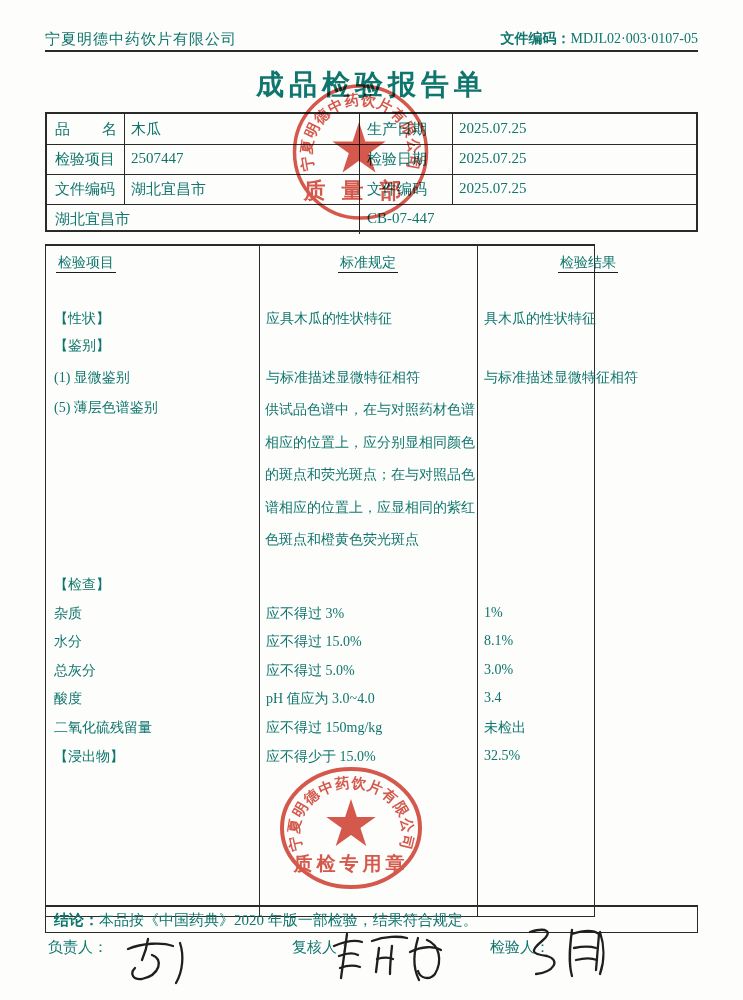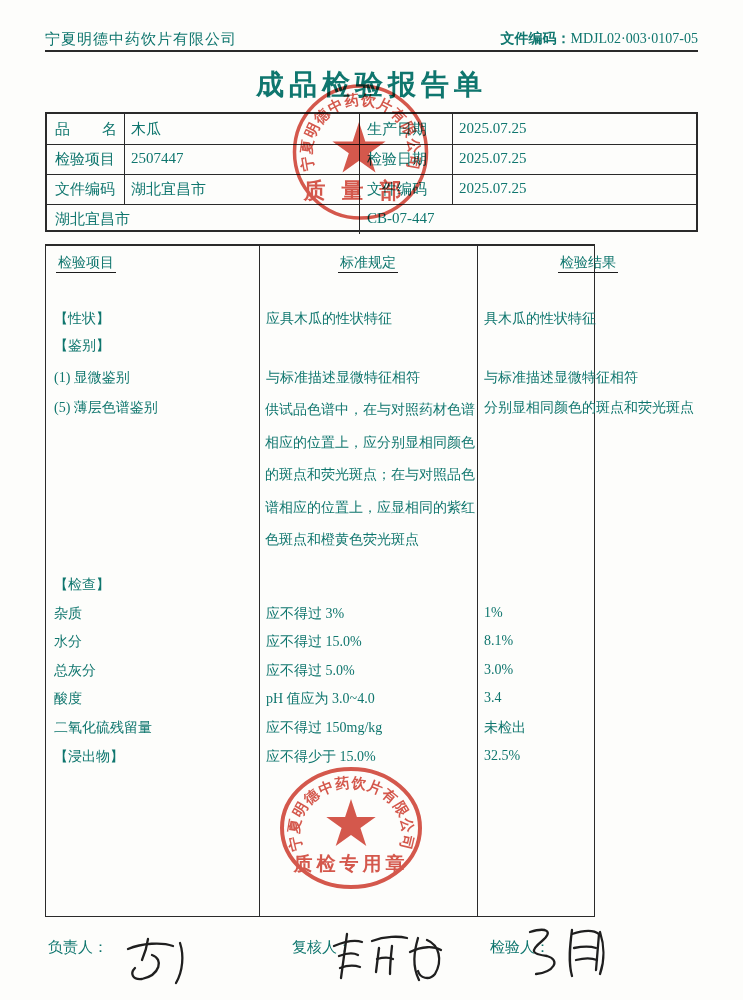--- a/index.html
+++ b/index.html
@@ -95,21 +95,20 @@
     <div class="t" style="left:438px;top:64px">具木瓜的性状特征</div>
 
     <div class="t" style="left:8px;top:91px">【鉴别】</div>
 
     <div class="t" style="left:8px;top:123px">(1) 显微鉴别</div>
     <div class="t" style="left:220px;top:123px">与标准描述显微特征相符</div>
     <div class="t" style="left:438px;top:123px">与标准描述显微特征相符</div>
 
     <div class="t" style="left:8px;top:153px">(5) 薄层色谱鉴别</div>
     <div class="t wrap" style="left:219px;top:148px;width:212px">供试品色谱中，在与对照药材色谱相应的位置上，应分别显相同颜色的斑点和荧光斑点；在与对照品色谱相应的位置上，应显相同的紫红色斑点和橙黄色荧光斑点</div>
-    <div class="t" style="left:438px;top:153px">分别显相同颜色的斑点和荧光斑点</div>
 
     <div class="t" style="left:8px;top:330px">【检查】</div>
 
     <div class="t" style="left:8px;top:359px">杂质</div>
     <div class="t" style="left:220px;top:359px">应不得过 3%</div>
     <div class="t" style="left:438px;top:359px">1%</div>
 
     <div class="t" style="left:8px;top:387px">水分</div>
     <div class="t" style="left:220px;top:387px">应不得过 15.0%</div>
     <div class="t" style="left:438px;top:387px">8.1%</div>
@@ -124,20 +123,23 @@
 
     <div class="t" style="left:8px;top:473px">二氧化硫残留量</div>
     <div class="t" style="left:220px;top:473px">应不得过 150mg/kg</div>
     <div class="t" style="left:438px;top:473px">未检出</div>
 
     <div class="t" style="left:8px;top:502px">【浸出物】</div>
     <div class="t" style="left:220px;top:502px">应不得少于 15.0%</div>
     <div class="t" style="left:438px;top:502px">32.5%</div>
   </div>
 
+  <div class="abs conc">
+    <span class="lbl">结论：</span><span>本品按《中国药典》2020 年版一部检验，结果符合规定。</span>
+  </div>
 
   <div class="abs siglabel" style="left:48px;top:938px">负责人：</div>
   <div class="abs siglabel" style="left:292px;top:938px">复核人：</div>
   <div class="abs siglabel" style="left:490px;top:938px">检验人：</div>
 
   <svg class="abs sig" style="left:118px;top:933px" width="80" height="58" viewBox="0 0 80 58">
     <path d="M 30,6 C 29,13 27,20 24,27"></path>
     <path d="M 10,16 C 24,10 44,9 55,13"></path>
     <path d="M 34,22 C 46,26 42,42 24,46 C 14,47 12,40 17,35"></path>
     <path d="M 62,10 C 66,22 65,38 58,50"></path>

